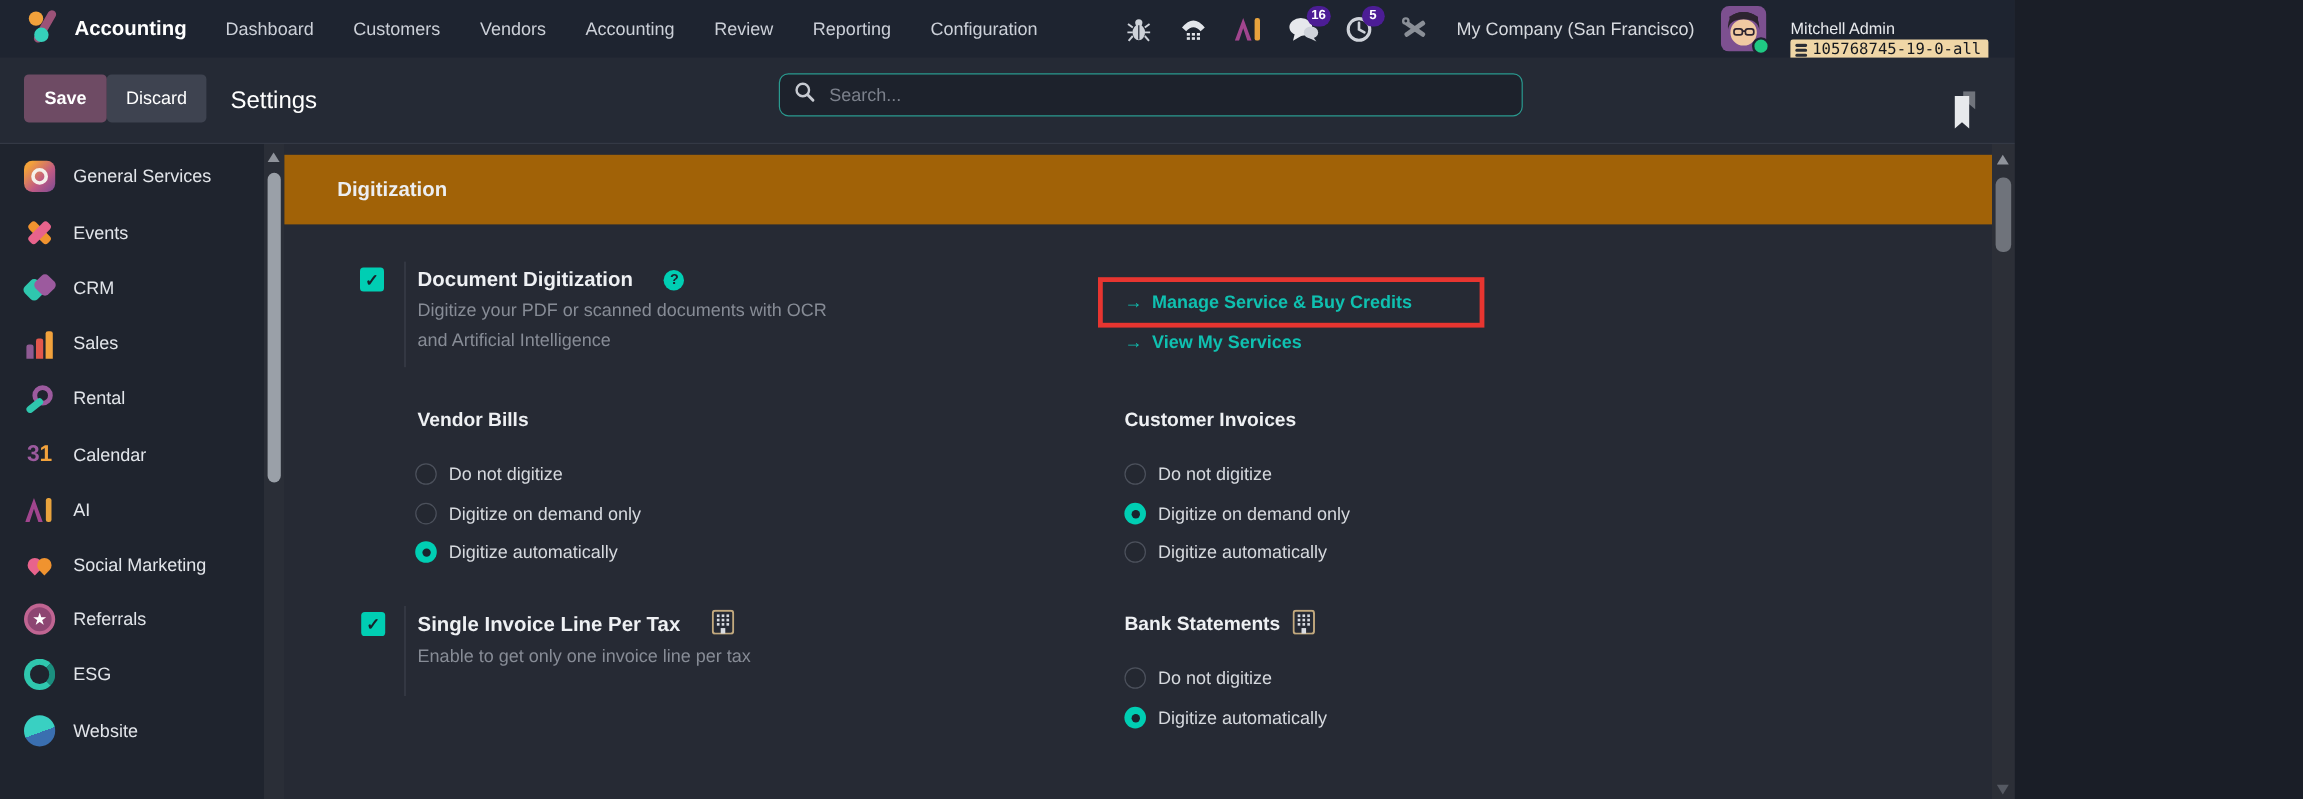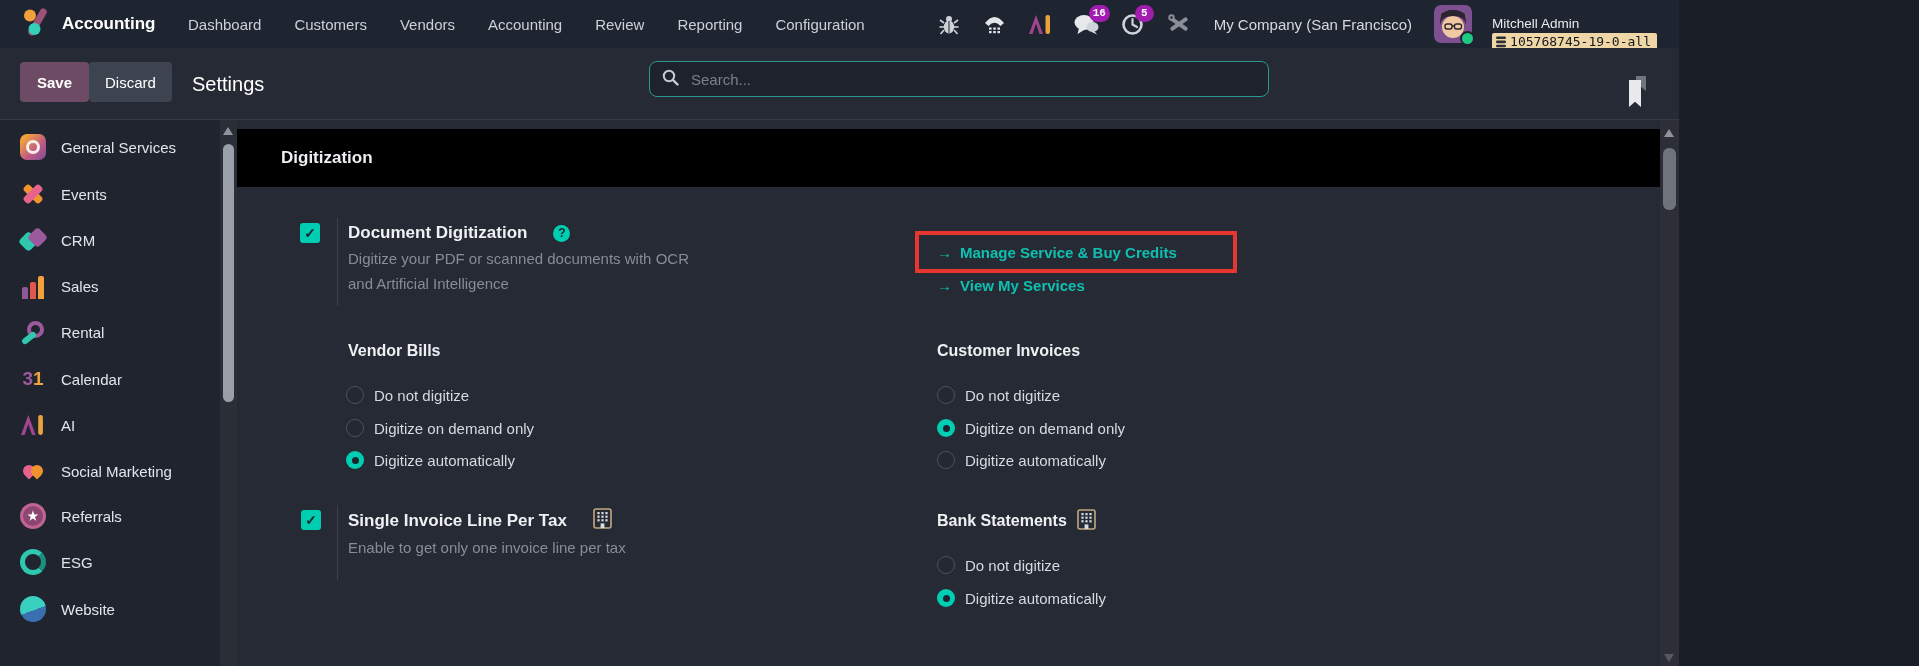--- a/index.html
+++ b/index.html
@@ -8,23 +8,23 @@
 
   
   .topnav{position:absolute;left:0;top:0;width:100%;height:48px;background:#1e2430;}
   .brand{position:absolute;left:22px;top:0;height:48px;display:flex;align-items:center;gap:12px;}
   .app-name{font-size:17px;font-weight:700;color:#fff;}
   .menu{position:absolute;left:188px;top:0;height:48px;display:flex;align-items:center;gap:33px;
         font-size:15px;color:#ccd0d8;}
   .menu span{cursor:default;}
   .nav-right{position:absolute;right:22px;top:0;height:48px;display:flex;align-items:center;gap:20px;}
   .nav-ico{position:relative;display:flex;align-items:center;justify-content:center;width:26px;height:26px;}
-  .badge{position:absolute;top:-6px;left:15px;background:#a21caf;color:#fff;font-size:11px;font-weight:700;
+  .badge{position:absolute;top:-6px;left:15px;background:#4c1d95;color:#fff;font-size:11px;font-weight:700;
          border-radius:9px;min-width:11px;height:17px;display:flex;align-items:center;justify-content:center;
-         padding:0 4px;line-height:1;font-family:Liberation Mono, monospace;}
+         padding:0 4px;line-height:1;}
   .company{font-size:15px;color:#d6d9de;margin:0 2px;}
   .avatar{position:relative;width:38px;height:38px;flex:none;}
   .status-dot{position:absolute;right:-3px;bottom:-3px;width:11px;height:11px;border-radius:50%;
               background:#1fc983;border:2px solid #1e2430;}
   .user-block{display:flex;flex-direction:column;gap:2px;align-items:flex-start;}
   .user-name{font-size:13.5px;color:#e8eaee;margin-top:20px;}
   .db-badge{background:#efd6a6;color:#15181e;font-family:"DejaVu Sans Mono",monospace;font-size:13px;
             padding:1px 6px 2px 4px;border-radius:2px;display:flex;align-items:center;gap:4px;line-height:1.2;}
 
   
@@ -82,21 +82,21 @@
   .icon-social::after{content:"";position:absolute;right:3px;top:7px;width:12px;height:12px;border-radius:50% 50% 50% 0;
        background:#f0932f;transform:rotate(-45deg);}
   .icon-ref{border-radius:50%;background:#8d4572;border:3px solid #c06592;box-sizing:border-box;
        color:#fff;font-size:12px;}
   .icon-ref::after{content:"★";}
   .icon-esg{box-sizing:border-box;border-radius:50%;border:5.5px solid #2fc7ae;border-right-color:#1b8f7f;}
   .icon-web{border-radius:50%;background:linear-gradient(160deg,#39d0c2 54%,#3a6fb0 54%);}
 
   
   .content{position:absolute;left:237px;top:120px;right:19px;bottom:0;background:#262a34;}
-  .section-header{position:absolute;left:0;right:0;top:9px;height:58px;background:#000000;
+  .section-header{position:absolute;left:0;right:0;top:9px;height:58px;background:#a16207;
                   display:flex;align-items:center;padding-left:44px;box-sizing:border-box;
                   font-size:17px;font-weight:700;color:#eceef1;}
   .checkbox{position:absolute;width:20px;height:20px;background:#00ceb3;border-radius:3px;
             display:flex;align-items:center;justify-content:center;color:#17222b;
             font-weight:700;font-size:14px;cursor:pointer;}
   .checkbox::after{content:"✓";}
   .vdivider{position:absolute;width:1px;background:#3c414c;}
   .setting-label{position:absolute;display:flex;align-items:center;gap:26px;font-size:17px;
                  font-weight:700;color:#eef0f3;height:24px;}
   .help-circle{width:17px;height:17px;border-radius:50%;background:#00ceb3;color:#1a242e;

